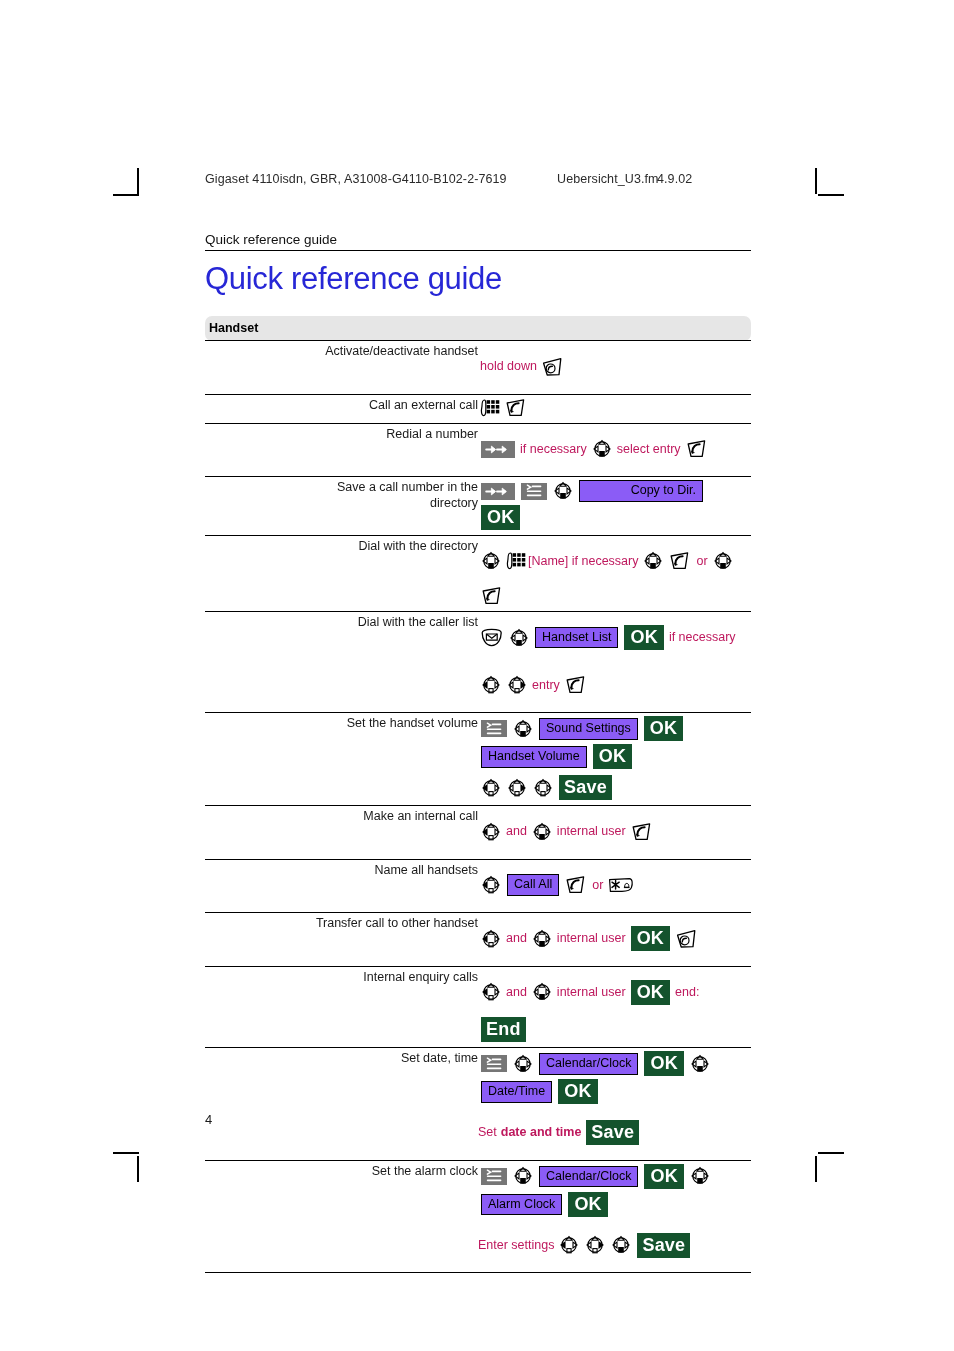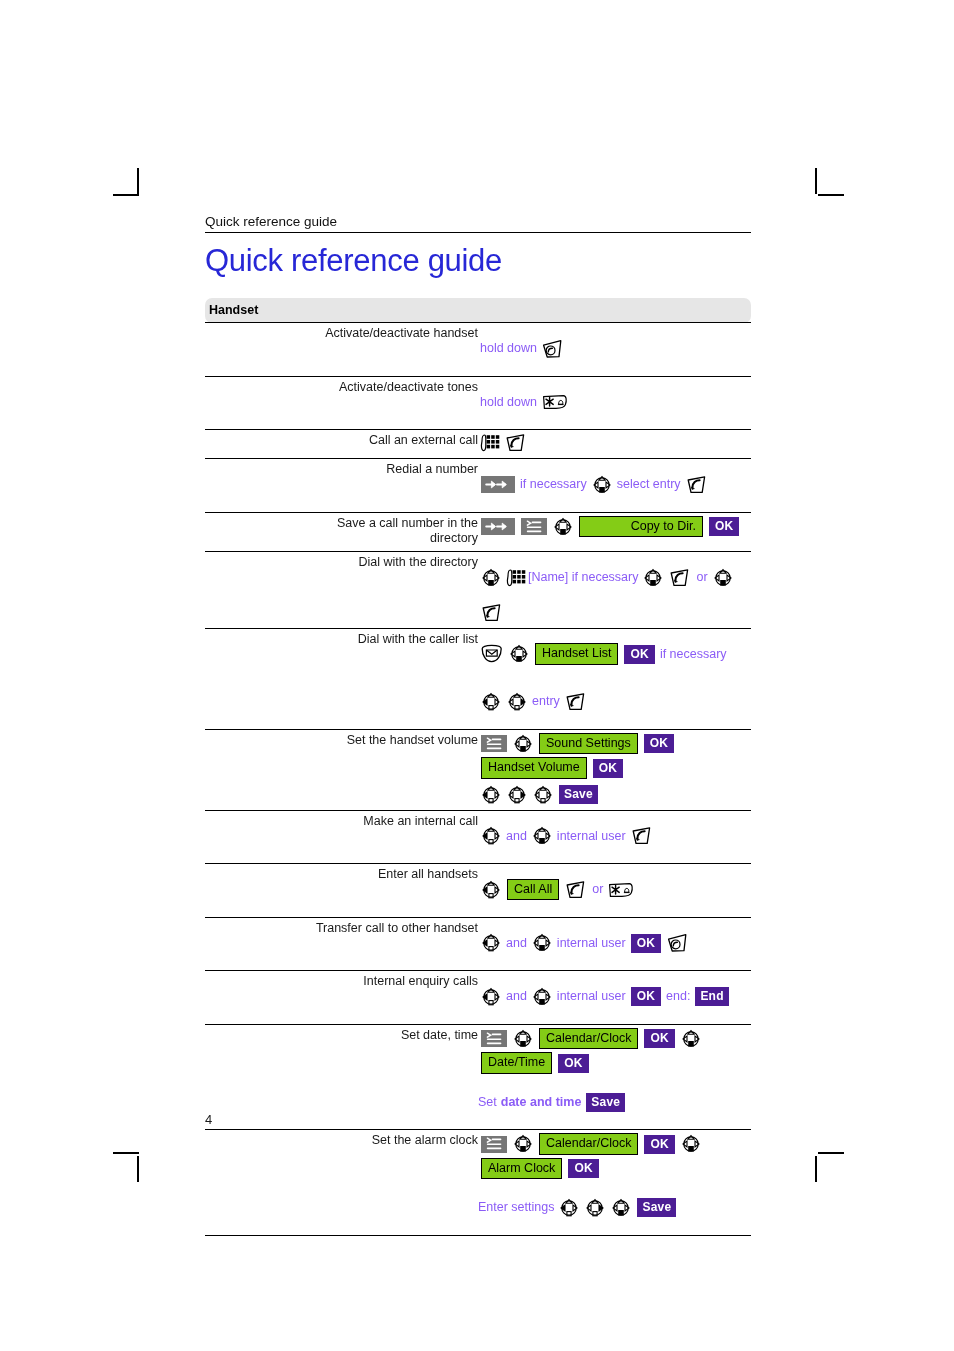--- a/index.html
+++ b/index.html
@@ -97,33 +97,33 @@
   td.act { width: 368px; }
 
   .seq {
     display: flex;
     flex-wrap: wrap;
     align-items: center;
     row-gap: 3px;
     line-height: 1.0;
   }
   .seq > * { flex: none; }
-  .txt { font-size: 12.5px; color: #8b5cf6; margin: 16px 2px; }
+  .txt { font-size: 12.5px; color: #be185d; margin: 16px 2px; }
   .txt.tight-l { margin-left: 0; }
   .txt.b { font-weight: bold; }
 
   
   .svgicon { display: block; margin: 0 2px; }
 
   
   .chip {
     display: inline-block;
-    background: #4c1d95;
+    background: #14532d;
     color: #ffffff;
-    font-size: 12px;
+    font-size: 18px;
     font-weight: bold;
     line-height: 1;
     padding: 3px 5px 4px 5px;
     margin: 0 3px;
     letter-spacing: .2px;
   }
   .chip.ok { padding-left: 6px; padding-right: 6px; }
 
   
   .darkglyph {
@@ -135,21 +135,21 @@
     height: 17px;
     margin: 0 3px;
     padding: 0 4px;
   }
   .darkglyph svg { display: block; }
 
   
   .dispbox {
     display: inline-block;
     border: 1.4px solid #000;
-    background: #84cc16;
+    background: #8b5cf6;
     font-size: 12.5px;
     line-height: 1;
     padding: 3px 6px 4px 6px;
     margin: 0 3px;
     color: #000;
     box-sizing: border-box;
   }
 
   
   .folio {
@@ -167,53 +167,44 @@
 <div class="crop h" style="left:113px; top:194px;"></div>
 <div class="crop v" style="left:815px; top:168px;"></div>
 <div class="crop h" style="left:818px; top:194px;"></div>
 <div class="crop h" style="left:113px; top:1152px;"></div>
 <div class="crop v" style="left:137px; top:1156px;"></div>
 <div class="crop h" style="left:818px; top:1152px;"></div>
 <div class="crop v" style="left:815px; top:1156px;"></div>
 
 <div class="page">
 
+  <div class="runhead">
+    <span class="doc-id">Gigaset 4110isdn, GBR, A31008-G4110-B102-2-7619</span>
+    <span class="fm-name">Uebersicht_U3.fm</span>
+    <span class="fm-date">4.9.02</span>
+  </div>
 
   <div class="sec-label">Quick reference guide</div>
 
   <h1 class="doc-title">Quick reference guide</h1>
 
   <table class="qrg">
     <tbody>
       <tr class="hdr">
         <td colspan="2">Handset</td>
       </tr>
     <tr class="row">
           <td class="lbl">Activate/deactivate handset</td>
           <td class="act">
             <div class="seq">
               <span class="txt">hold down</span>
               <svg width="24" height="20" viewBox="0 0 24 20" class="svgicon">
                 <path d="M2.6 6.2 L19.8 1.6 L18.0 17.6 L6.2 18.0 Z" fill="#fff" stroke="#000" stroke-width="1.3" stroke-linejoin="round"></path>
                 <circle cx="9.6" cy="11.4" r="4.4" fill="none" stroke="#000" stroke-width="1.2"></circle>
                 <path d="M7.3 12.9 C7.3 10.2 8.6 9.2 11.4 9.2" fill="none" stroke="#000" stroke-width="1.4" stroke-linecap="round"></path>
-              </svg>
-            </div>
-          </td>
-        </tr>
-        <tr class="row">
-          <td class="lbl">Activate/deactivate tones</td>
-          <td class="act">
-            <div class="seq">
-              <span class="txt">hold down</span>
-              <svg width="28" height="18" viewBox="0 0 28 18" class="svgicon">
-                <path d="M2.6 3.6 L22.4 2.6 C25.6 2.8 25.8 7.8 24.4 11.6 C23.6 14.0 20.2 15.2 15.0 15.4 L3.4 15.4 Z" fill="#fff" stroke="#000" stroke-width="1.2" stroke-linejoin="round"></path>
-                <path d="M8.6 4.4 L8.6 13.0 M5.0 6.2 L12.2 11.4 M12.2 6.2 L5.0 11.4" fill="none" stroke="#000" stroke-width="1.45" stroke-linecap="round"></path>
-                <path d="M17.6 11.2 C17.6 8.4 18.6 7.4 19.8 7.4 C21.0 7.4 21.9 8.4 21.9 11.2 Z" fill="none" stroke="#000" stroke-width="1"></path>
-                <path d="M16.9 11.6 L22.6 11.6" fill="none" stroke="#000" stroke-width="1"></path>
               </svg>
             </div>
           </td>
         </tr>
         <tr class="row">
           <td class="lbl">Call an external call</td>
           <td class="act">
             <div class="seq">
               <svg width="20" height="20" viewBox="0 0 20 20" class="svgicon">
                 <g>
@@ -468,21 +459,21 @@
               <span class="txt">internal user</span>
               <svg width="24" height="20" viewBox="0 0 24 20" class="svgicon">
                 <path d="M3.2 5.0 L19.6 1.8 L17.2 17.4 L6.0 17.4 Z" fill="#fff" stroke="#000" stroke-width="1.3" stroke-linejoin="round"></path>
                 <path d="M7.4 12.6 C7.4 7.4 11.0 5.2 14.6 5.2" fill="none" stroke="#000" stroke-width="2.1" stroke-linecap="round"></path>
                 <path d="M6.4 12.2 L9.4 13.6 L7.0 14.6 Z" fill="#000" stroke="#000" stroke-width="0.6"></path>
               </svg>
             </div>
           </td>
         </tr>
         <tr class="row">
-          <td class="lbl">Enter all handsets</td>
+          <td class="lbl">Name all handsets</td>
           <td class="act">
             <div class="seq">
               <svg width="22" height="20" viewBox="0 0 22 20" class="svgicon">
                 <circle cx="11" cy="10" r="7.2" fill="none" stroke="#000" stroke-width="1.2"></circle>
                 <path d="M11 1.6 L14 5.2 L8 5.2 Z" fill="none" stroke="#000" stroke-width="1.1"></path>
                 <path d="M3.0 10 L7.0 7.0 L7.0 13.0 Z" fill="#000" stroke="#000" stroke-width="1.1"></path>
                 <path d="M19.0 10 L15.0 7.0 L15.0 13.0 Z" fill="none" stroke="#000" stroke-width="1.1"></path>
                 <rect x="8.9" y="13.6" width="4.2" height="4.2" fill="none" stroke="#000" stroke-width="1.1"></rect>
               </svg>
               <span class="dispbox">Call All</span>

